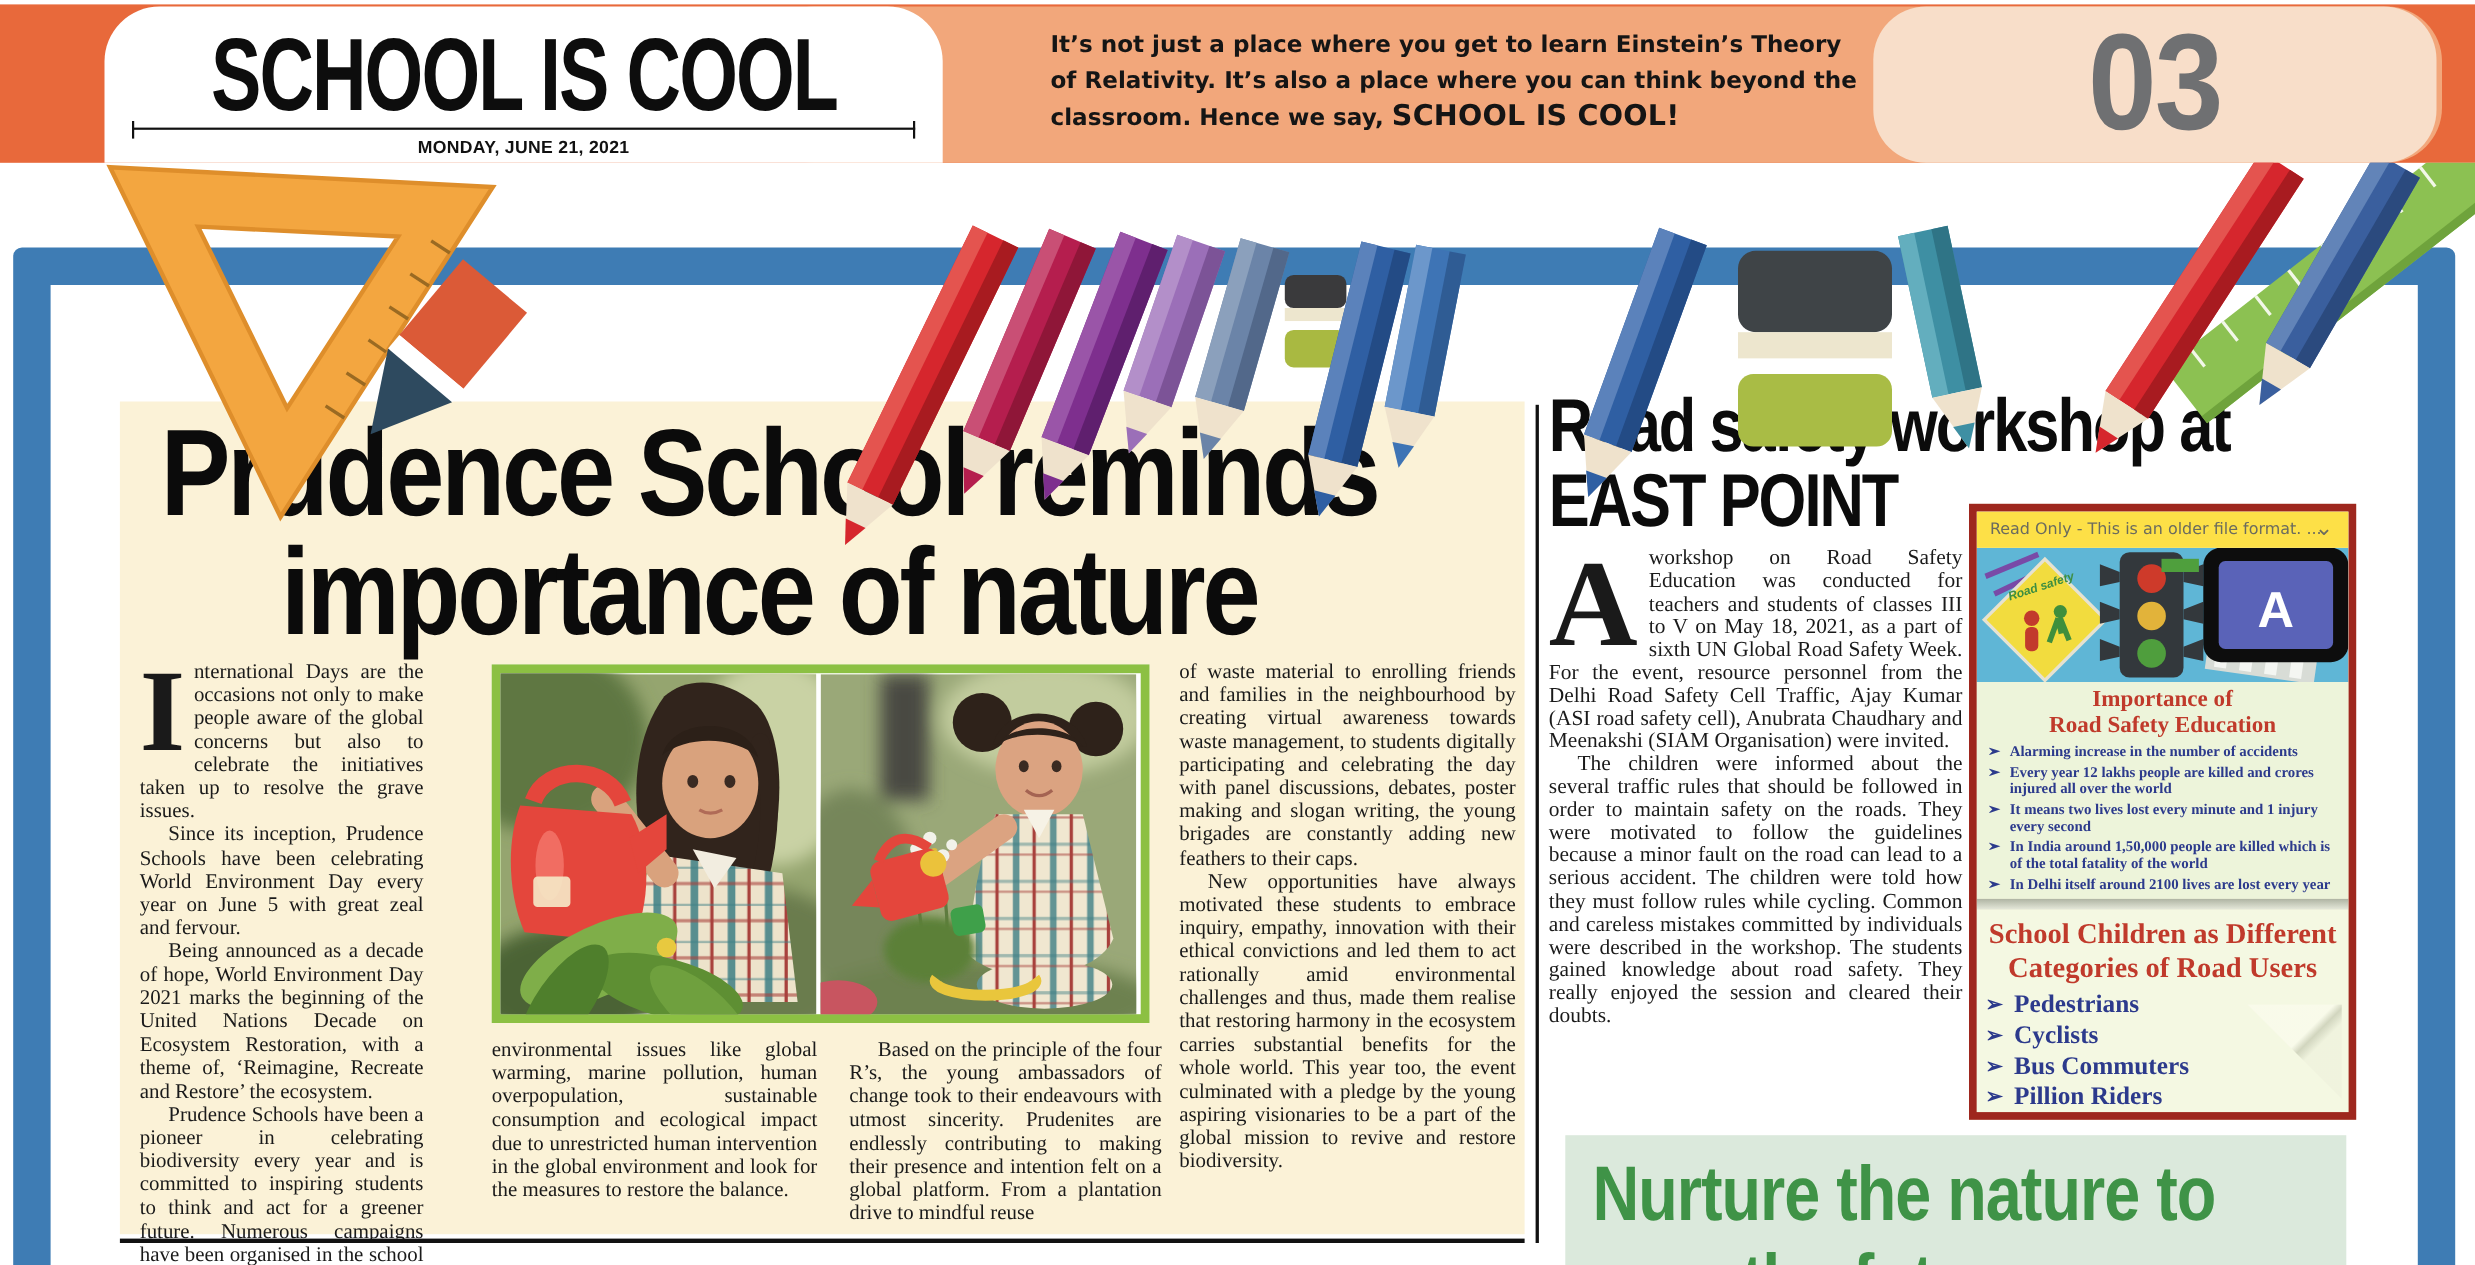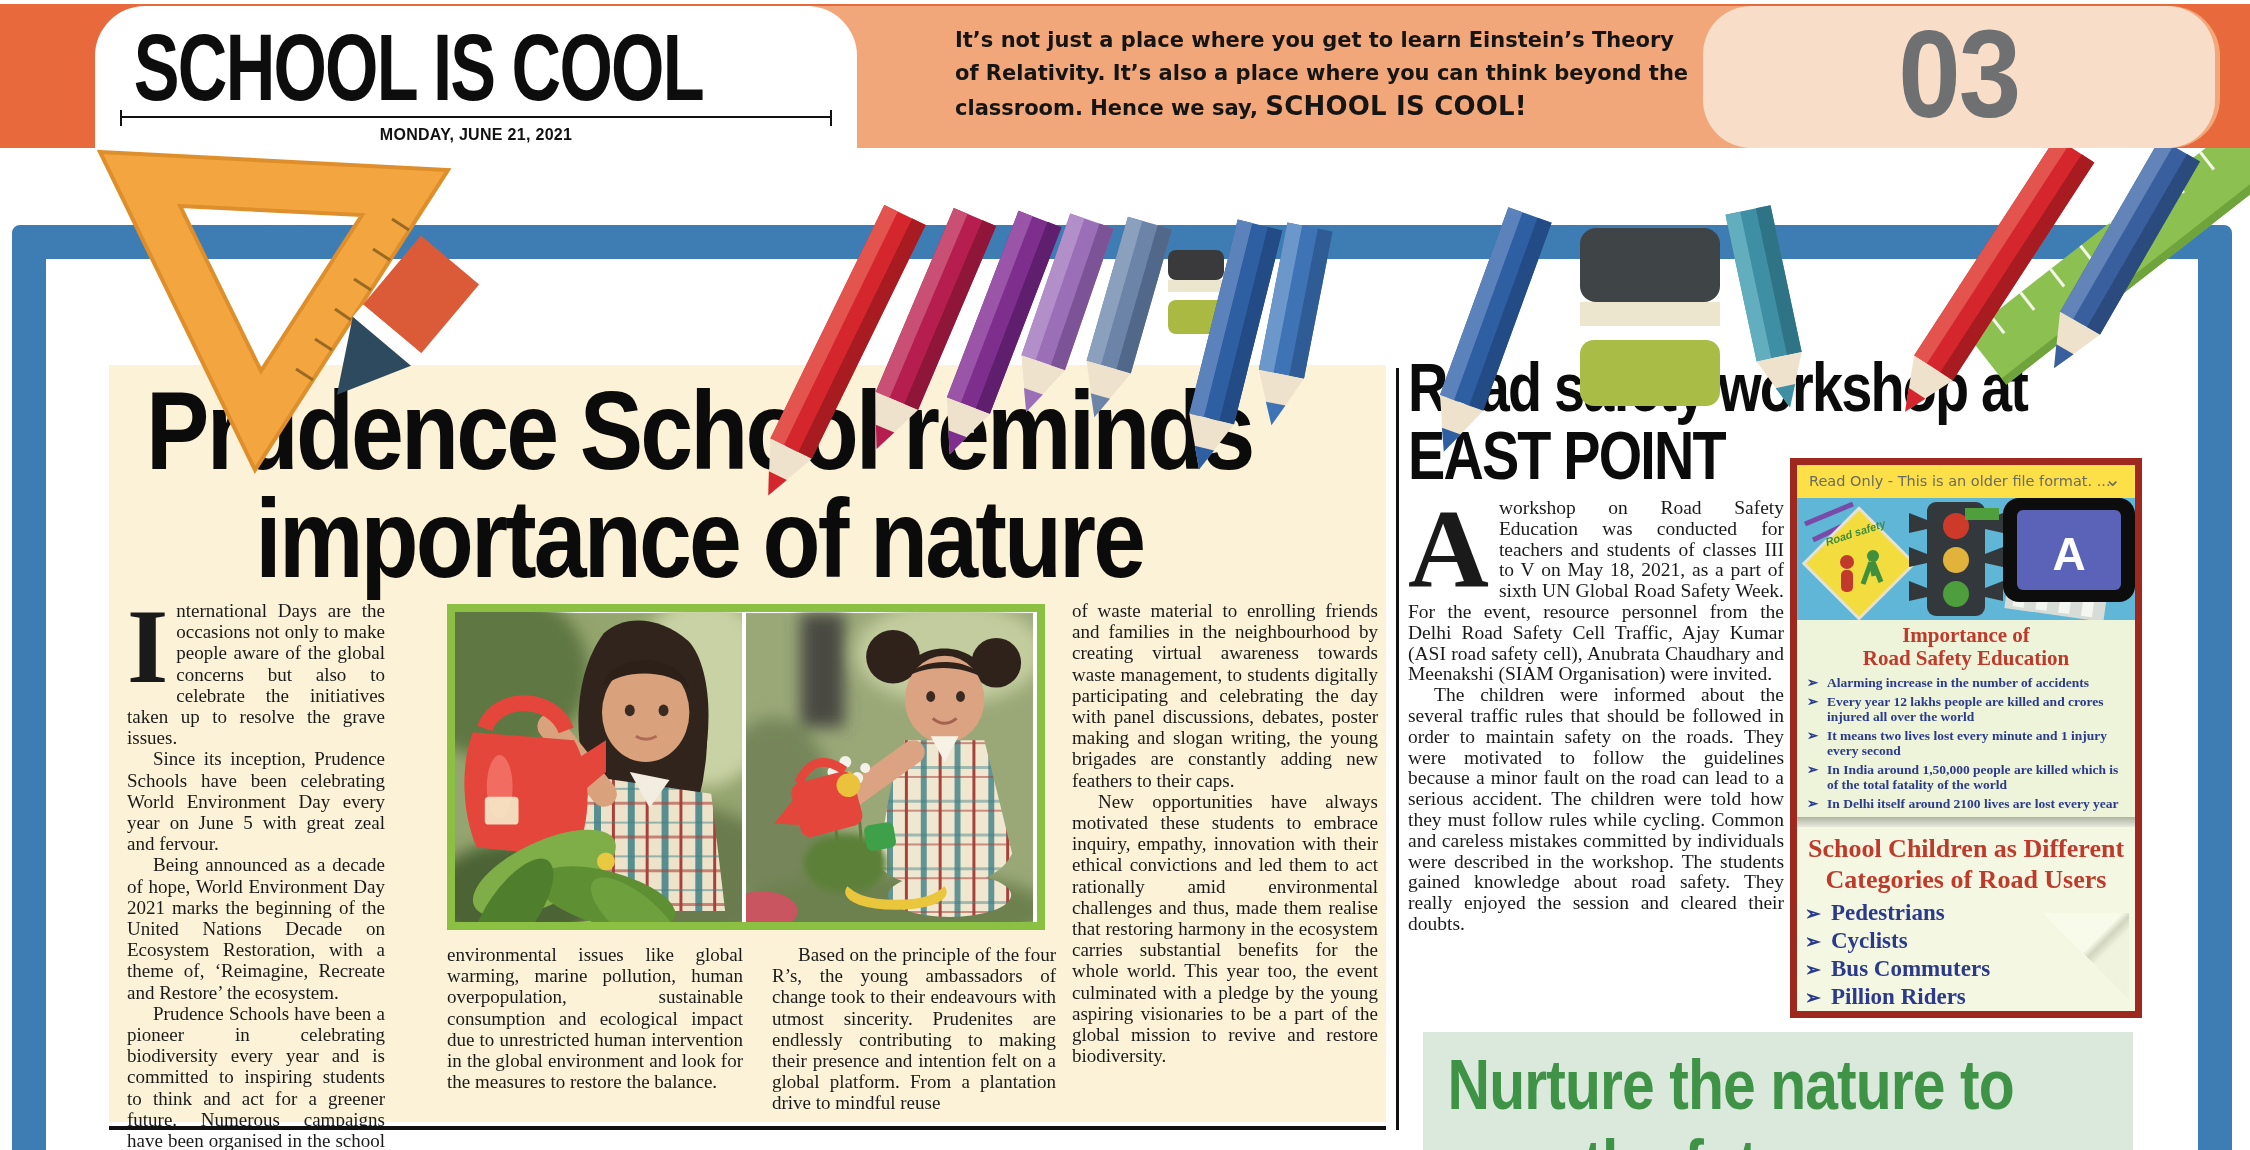--- a/index.html
+++ b/index.html
@@ -5,21 +5,21 @@
   html,body{margin:0;padding:0;background:#fff;}
   #page{position:relative;width:2250px;height:1150px;overflow:hidden;background:#fff;
         font-family:"Liberation Sans",sans-serif;color:#111;}
   .abs{position:absolute;}
 
   
   .hdr-bar{left:0;top:4px;width:2250px;height:144px;background:#E8693B;}
   .hdr-tagline-panel{left:690px;top:6px;width:1530px;height:142px;background:#F2A77B;border-radius:50px;}
   .hdr-page-panel{left:1703px;top:6px;width:512px;height:142px;background:#F8DEC9;border-radius:48px;}
   .hdr-white-box{left:95px;top:6px;width:762px;height:142px;background:#fff;border-radius:50px 50px 0 0;}
-  .masthead{left:95px;top:14px;width:762px;text-align:left;font-weight:bold;font-size:78px;
+  .masthead{left:95px;top:14px;width:762px;text-align:center;font-weight:bold;font-size:78px;
             letter-spacing:-2px;color:#0d0d0d;}
   .masthead span{display:inline-block;transform:scale(0.88,1.2);transform-origin:center top;white-space:nowrap;}
   .m-rule{left:120px;top:116px;width:712px;border-top:2px solid #111;}
   .m-rule .tick{position:absolute;top:-8px;width:2px;height:16px;background:#111;}
   .m-rule .tick.l{left:0;} .m-rule .tick.r{right:0;}
   .hdr-date{left:95px;top:126px;width:762px;text-align:center;font-weight:bold;font-size:16px;letter-spacing:.3px;}
   .tagline{left:955px;top:24px;width:745px;font-family:"DejaVu Sans",sans-serif;font-weight:bold;
            font-size:21px;line-height:33px;color:#151515;}
   .tagline strong{font-size:26px;letter-spacing:.2px;}
   .pagenum{left:1703px;top:0;width:512px;height:148px;line-height:148px;text-align:center;

